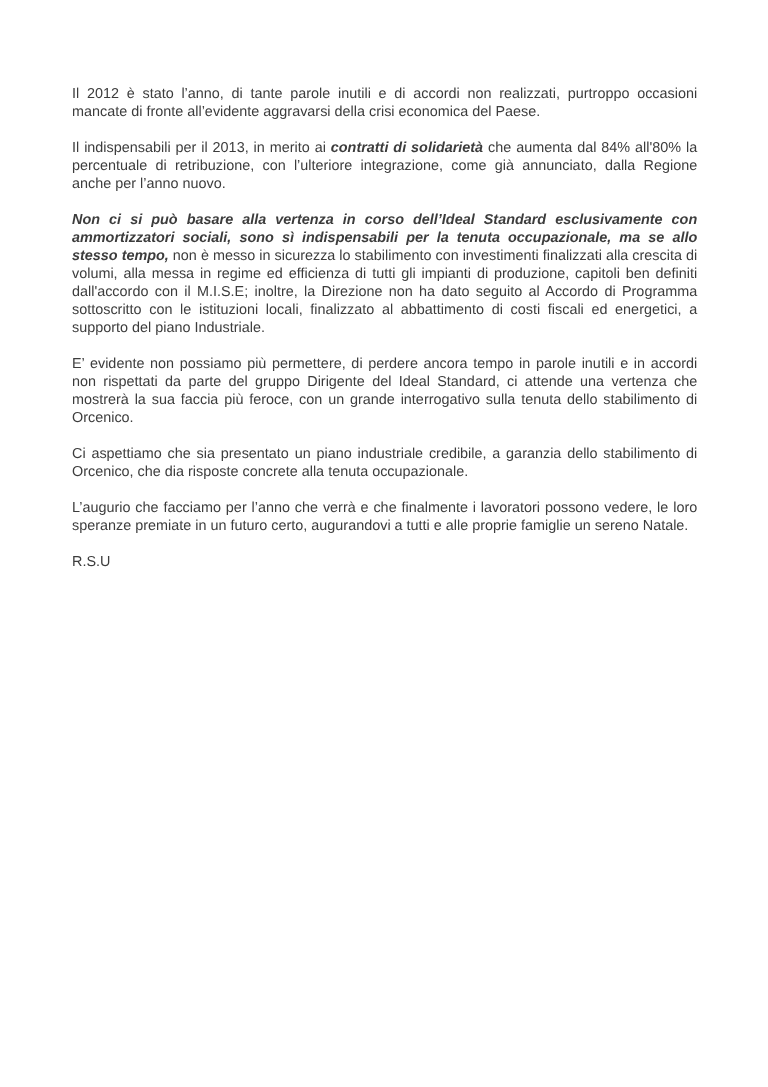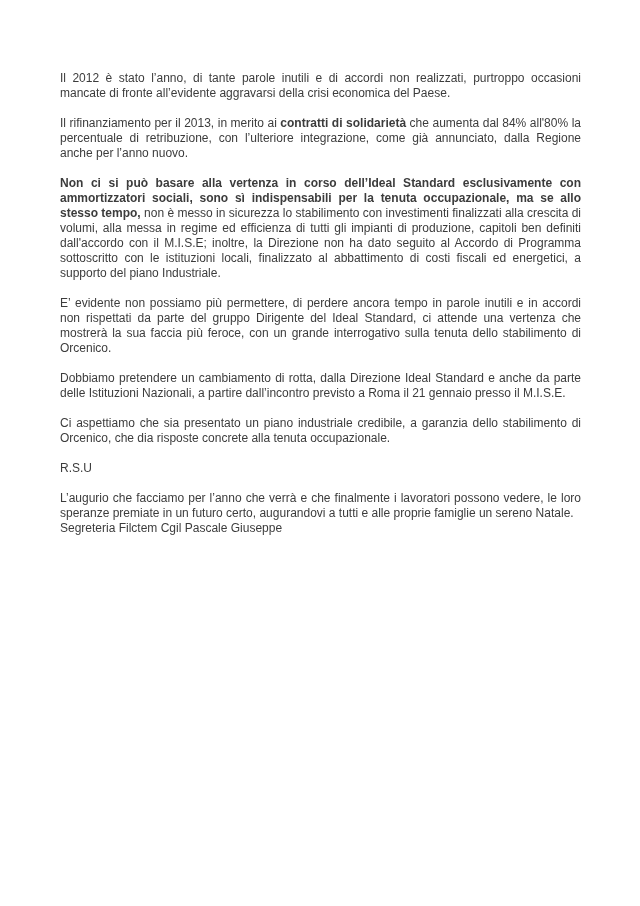--- a/index.html
+++ b/index.html
@@ -28,30 +28,29 @@
   }
   .doc-body p {
     margin: 15px 0 0 0;
   }
   .doc-body p:first-child,
   .doc-body p.tight {
     margin-top: 0;
   }
   .doc-body .b {
     font-weight: bold;
+    font-style: italic;
   }
 </style>
 </head>
 <body>
 
 <div class="page">
   <div class="doc-body" id="doc-body" style="color: rgb(60, 60, 60);">
       <p><span>Il 2012 è stato l’anno, di tante parole inutili e di accordi non realizzati, purtroppo occasioni mancate di fronte all’evidente aggravarsi della crisi economica del Paese.</span></p>
-      <p><span>Il rifinanziamento per il 2013, in merito ai </span><span class="b">contratti di solidarietà</span><span> che aumenta dal 84% all'80% la percentuale di retribuzione, con l’ulteriore integrazione, come già annunciato, dalla Regione anche per l’anno nuovo.</span></p>
+      <p><span>Il indispensabili per il 2013, in merito ai </span><span class="b">contratti di solidarietà</span><span> che aumenta dal 84% all'80% la percentuale di retribuzione, con l’ulteriore integrazione, come già annunciato, dalla Regione anche per l’anno nuovo.</span></p>
       <p><span class="b">Non ci si può basare alla vertenza in corso dell’Ideal Standard esclusivamente con ammortizzatori sociali, sono sì indispensabili per la tenuta occupazionale, ma se allo stesso tempo,</span><span> non è messo in sicurezza lo stabilimento con investimenti finalizzati alla crescita di volumi, alla messa in regime ed efficienza di tutti gli impianti di produzione, capitoli ben definiti dall'accordo con il M.I.S.E; inoltre, la Direzione non ha dato seguito al Accordo di Programma sottoscritto con le istituzioni locali, finalizzato al abbattimento di costi fiscali ed energetici, a supporto del piano Industriale.</span></p>
       <p><span>E’ evidente non possiamo più permettere, di perdere ancora tempo in parole inutili e in accordi non rispettati da parte del gruppo Dirigente del Ideal Standard, ci attende una vertenza che mostrerà la sua faccia più feroce, con un grande interrogativo sulla tenuta dello stabilimento di Orcenico.</span></p>
-      <p><span>Dobbiamo pretendere un cambiamento di rotta, dalla Direzione Ideal Standard e anche da parte delle Istituzioni Nazionali, a partire dall’incontro previsto a Roma il 21 gennaio presso il M.I.S.E.</span></p>
       <p><span>Ci aspettiamo che sia presentato un piano industriale credibile, a garanzia dello stabilimento di Orcenico, che dia risposte concrete alla tenuta occupazionale.</span></p>
+      <p><span>L’augurio che facciamo per l’anno che verrà e che finalmente i lavoratori possono vedere, le loro speranze premiate in un futuro certo, augurandovi a tutti e alle proprie famiglie un sereno Natale.</span></p>
       <p><span>R.S.U</span></p>
-      <p><span>L’augurio che facciamo per l’anno che verrà e che finalmente i lavoratori possono vedere, le loro speranze premiate in un futuro certo, augurandovi a tutti e alle proprie famiglie un sereno Natale.</span></p>
-      <p class="tight"><span>Segreteria Filctem Cgil Pascale Giuseppe</span></p>
     </div>
 </div>
 
 </body></html>

